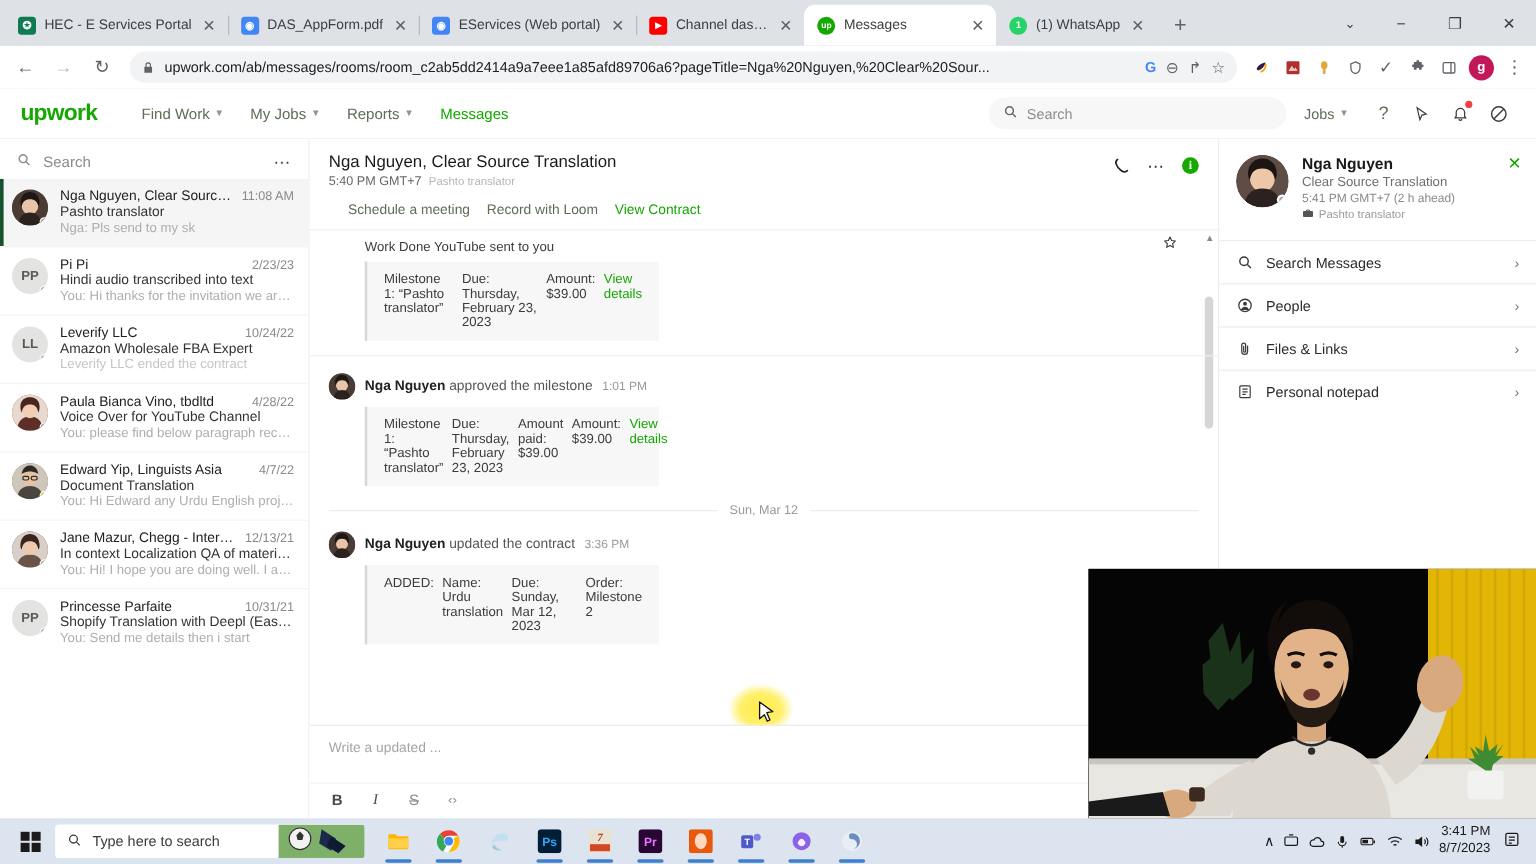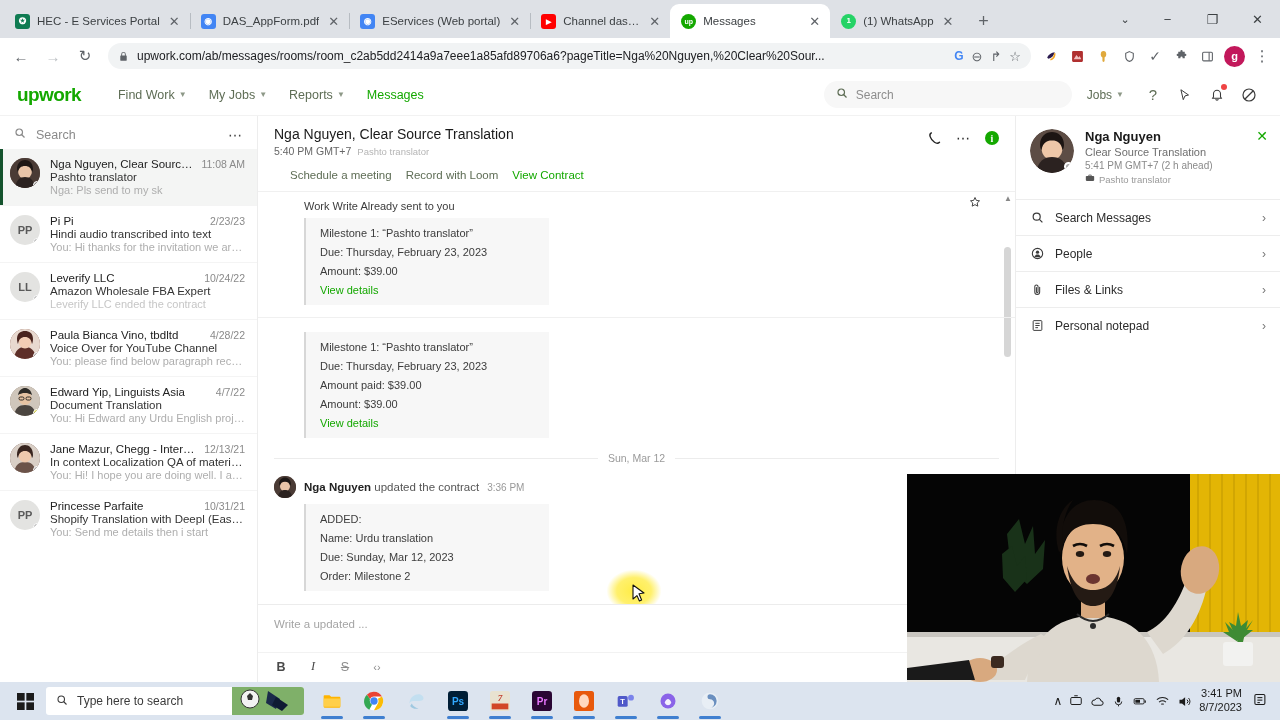--- a/index.html
+++ b/index.html
@@ -190,21 +190,21 @@
 
   .msg-block { padding: 0 16px; position: relative; }
   .msg-head { display: flex; align-items: center; gap: 8px; margin-bottom: 6px; }
   .msg-head .av { width: 22px; height: 22px; }
   .msg-author { font-size: 11.5px; color: #222; }
   .msg-author b { font-weight: 700; }
   .msg-action { color: #555; }
   .msg-time { font-size: 10px; color: #999; }
   .card {
     background: #f7f7f7; border-left: 2px solid #d7d7d7; padding: 9px 14px;
-    margin-left: 30px; width: 245px; display: flex; flex-direction: column; gap: 7px;
+    margin-left: 30px; width: 245px; display: flex; flex-direction: row; gap: 7px;
   }
   .card .ln { font-size: 11px; color: #3c3c3c; }
   .card .lnk { font-size: 11px; color: #14a800; }
   .preline { font-size: 11px; color: #3c3c3c; margin: 0 0 6px 30px; }
 
   .day-div { display: flex; align-items: center; gap: 10px; margin: 14px 16px 12px 16px; }
   .day-div .hr { flex: 1; height: 1px; background: #ececec; }
   .day-div .lbl { font-size: 10.5px; color: #9a9a9a; }
 
   .star-ico { position: absolute; right: 34px; top: 4px; color: #444; font-size: 12px; }
@@ -627,30 +627,45 @@
             <div class="scrollbar-thumb"></div>
           </div>
 
           <div class="star-ico">
             <svg width="12" height="12" viewBox="0 0 24 24" fill="none" stroke="#333" stroke-width="1.8" stroke-linejoin="round">
                 <path d="M12 3l2.7 5.8 6.3.8-4.6 4.4 1.2 6.3L12 17.3 6.4 20.3l1.2-6.3L3 9.6l6.3-.8z"></path>
               </svg>
           </div>
 
           <div class="msg-block" style="padding-top:8px;">
-            <div class="preline">Work Write Already sent to you</div>
+            <div class="preline">Work Done YouTube sent to you</div>
             <div class="card">
               <div class="ln">Milestone 1: “Pashto translator”</div>
               <div class="ln">Due: Thursday, February 23, 2023</div>
               <div class="ln">Amount: $39.00</div>
               <div class="lnk">View details</div>
             </div>
           </div>
 
           <div class="msg-block" style="padding-top:14px;border-top:1px solid #f0f0f0;margin-top:12px;">
+            <div class="msg-head">
+              <div class="av" style="background:#6d5a52;">
+                <svg width="22" height="22" viewBox="0 0 30 30">
+                    <rect width="30" height="30" fill="#4a3b35"></rect>
+                    <ellipse cx="15" cy="13" rx="7" ry="8" fill="#e8c4a8"></ellipse>
+                    <path d="M5 30c1-8 5-11 10-11s9 3 10 11z" fill="#2b2220"></path>
+                    <path d="M7 11c0-6 4-9 8-9s8 3 8 9c0 2-1 3-1 3-1-4-3-6-7-6s-6 2-7 6c0 0-1-1-1-3z" fill="#1d1715"></path>
+                  </svg>
+              </div>
+              <div class="msg-author">
+                <b>Nga Nguyen</b>
+                <span class="msg-action">approved the milestone</span>
+              </div>
+              <div class="msg-time">1:01 PM</div>
+            </div>
             <div class="card">
               <div class="ln">Milestone 1: “Pashto translator”</div>
               <div class="ln">Due: Thursday, February 23, 2023</div>
               <div class="ln">Amount paid: $39.00</div>
               <div class="ln">Amount: $39.00</div>
               <div class="lnk">View details</div>
             </div>
           </div>
 
           <div class="day-div">

